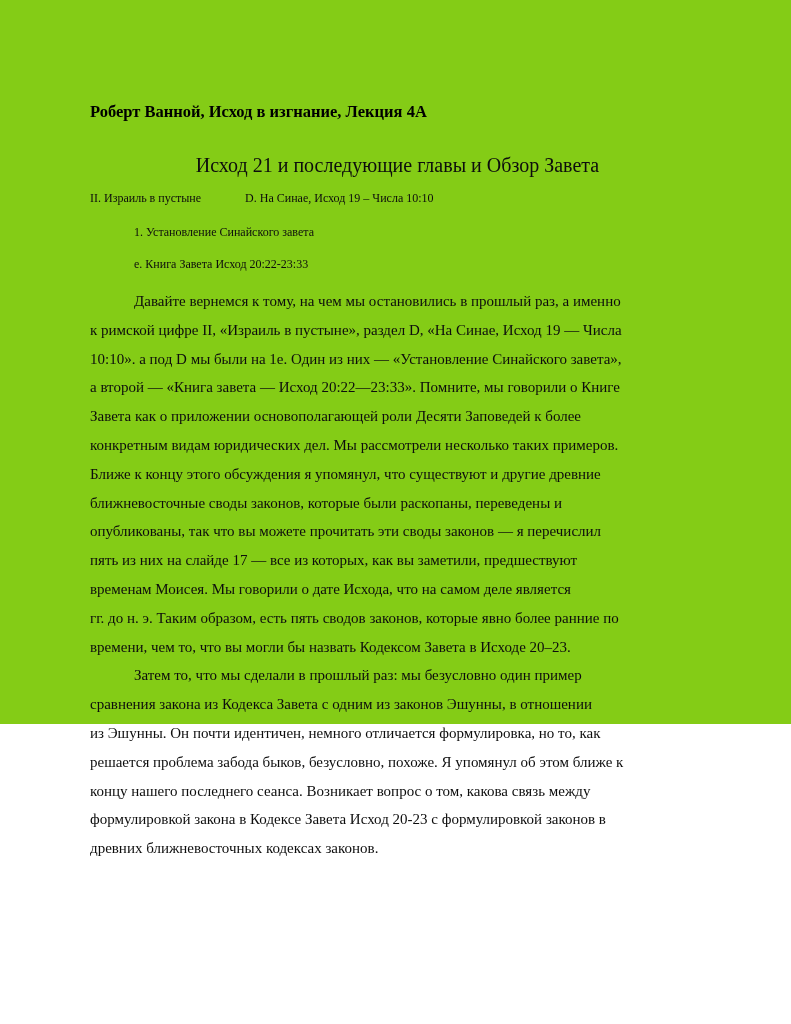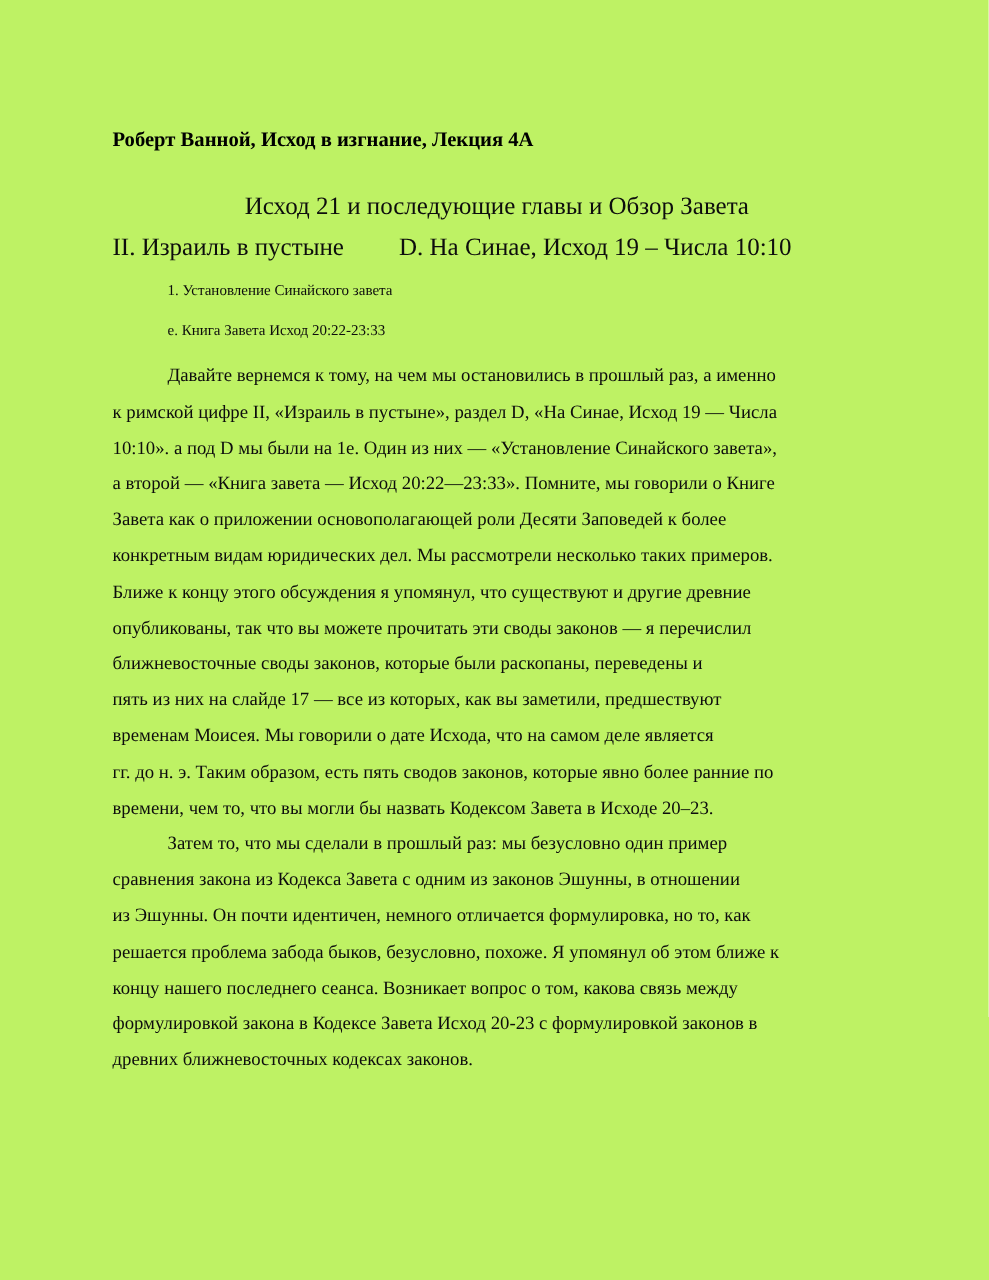--- a/index.html
+++ b/index.html
@@ -10,41 +10,41 @@
   body {
     width: 791px;
     height: 1024px;
     font-family: "Liberation Serif", serif;
     color: #0d0d0d;
     overflow: hidden;
   }
   .page {
     position: relative;
     width: 791px;
-    height: 1024px;
-    background: #bef264;
+    height: 724px;
+    background: #84cc16;
     box-sizing: border-box;
     padding: 101px 86px 0 90px;
   }
   .title {
     font-size: 16.5px;
     font-weight: bold;
     line-height: 22px;
     color: #000000;
     white-space: nowrap;
   }
   .subtitle {
     font-size: 20px;
     line-height: 22px;
     text-align: center;
     margin-top: 31px;
     white-space: nowrap;
   }
   .outline-row {
-    font-size: 20px;
+    font-size: 12px;
     line-height: 22px;
     margin-top: 11px;
     white-space: nowrap;
   }
   .outline-gap {
     display: inline-block;
     width: 44px;
   }
   .outline-l2 {
     font-size: 12px;
@@ -93,22 +93,22 @@
 
   <div class="document-body">
       <div class="paragraph">
         <div class="line first">Давайте вернемся к тому, на чем мы остановились в прошлый раз, а именно</div>
         <div class="line">к римской цифре II, «Израиль в пустыне», раздел D, «На Синае, Исход 19 — Числа</div>
         <div class="line">10:10». а под D мы были на 1е. Один из них — «Установление Синайского завета»,</div>
         <div class="line">а второй — «Книга завета — Исход 20:22—23:33». Помните, мы говорили о Книге</div>
         <div class="line">Завета как о приложении основополагающей роли Десяти Заповедей к более</div>
         <div class="line">конкретным видам юридических дел. Мы рассмотрели несколько таких примеров.</div>
         <div class="line">Ближе к концу этого обсуждения я упомянул, что существуют и другие древние</div>
+        <div class="line">ближневосточные своды законов, которые были раскопаны, переведены и</div>
         <div class="line">опубликованы, так что вы можете прочитать эти своды законов — я перечислил</div>
-        <div class="line">ближневосточные своды законов, которые были раскопаны, переведены и</div>
         <div class="line">пять из них на слайде 17 — все из которых, как вы заметили, предшествуют</div>
         <div class="line">временам Моисея. Мы говорили о дате Исхода, что на самом деле является</div>
         <div class="line">гг. до н. э. Таким образом, есть пять сводов законов, которые явно более ранние по</div>
         <div class="line">времени, чем то, что вы могли бы назвать Кодексом Завета в Исходе 20–23.</div>
       </div>
       <div class="paragraph">
         <div class="line first">Затем то, что мы сделали в прошлый раз: мы безусловно один пример</div>
         <div class="line">сравнения закона из Кодекса Завета с одним из законов Эшунны, в отношении</div>
         <div class="line">из Эшунны. Он почти идентичен, немного отличается формулировка, но то, как</div>
         <div class="line">решается проблема забода быков, безусловно, похоже. Я упомянул об этом ближе к</div>

